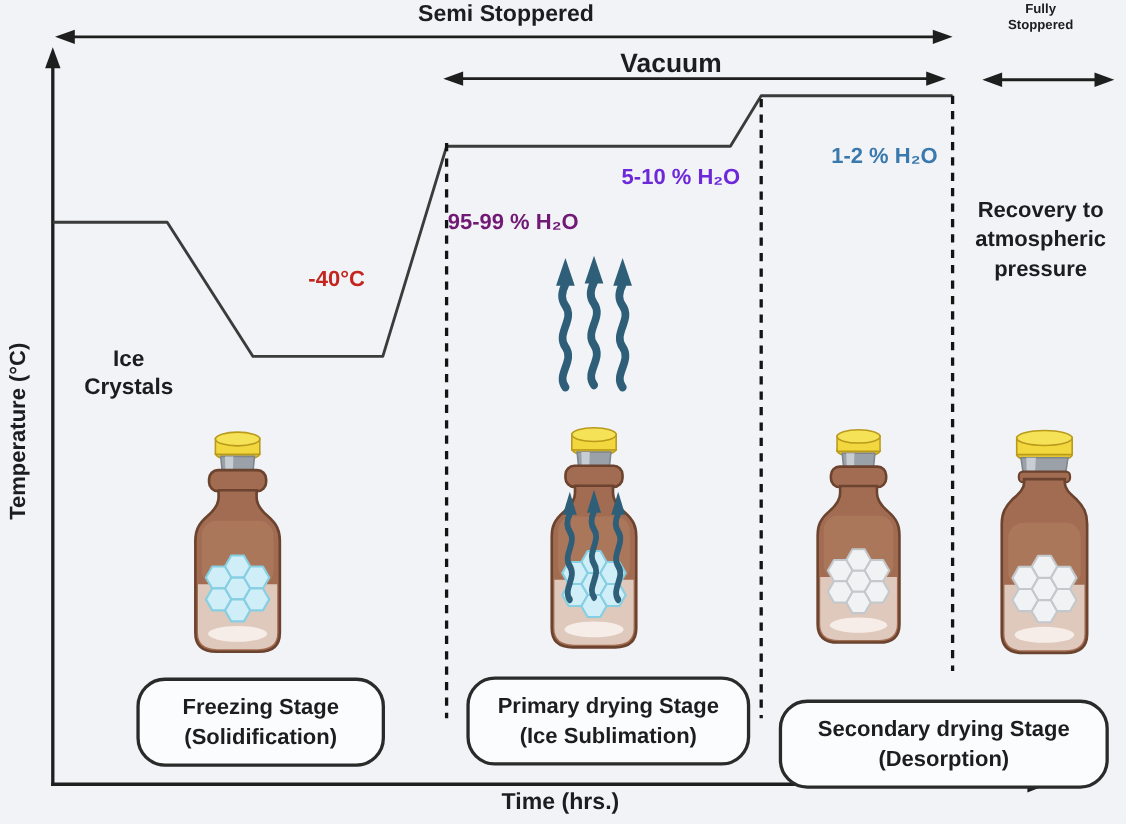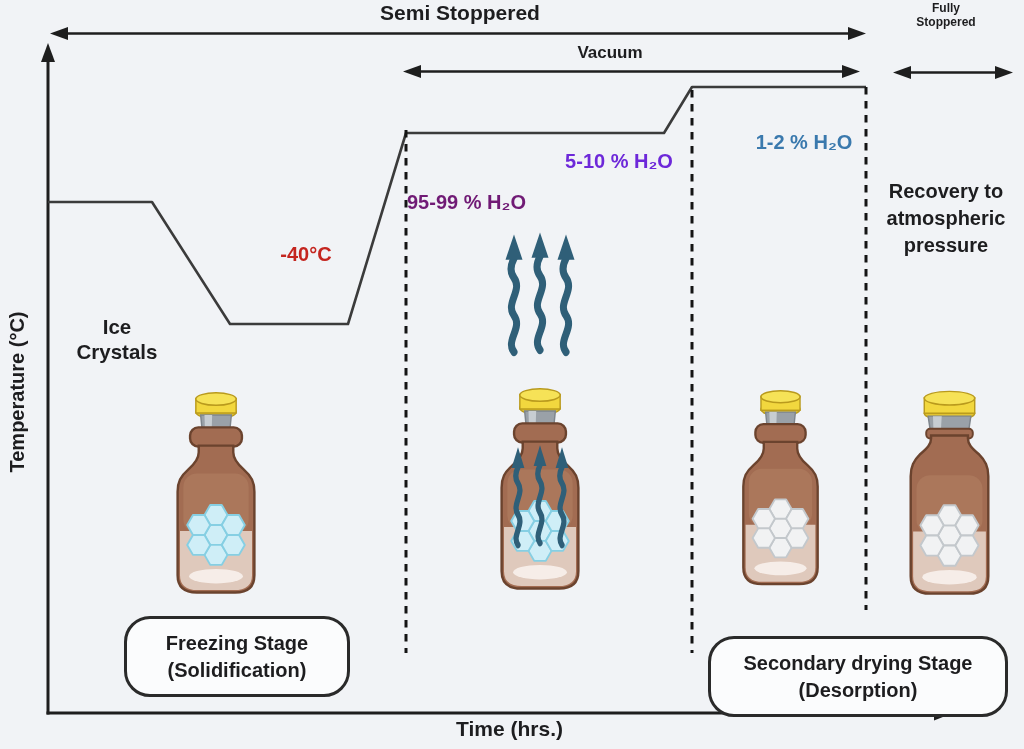--- a/index.html
+++ b/index.html
@@ -7,21 +7,21 @@
     position:relative;width:1024px;height:749px;overflow:hidden;
     background:#f1f3f6;
     font-family:"Liberation Sans",sans-serif;
   }
   .canvas svg.layer{position:absolute;left:0;top:0;}
   .lbl{
     position:absolute;font-weight:bold;color:#1d1d1f;
     white-space:pre-line;text-align:center;line-height:1.22;
   }
   #lbl-semi{left:320px;top:0;width:280px;font-size:21px;}
-  #lbl-vacuum{left:545px;top:43px;width:130px;font-size:17px;}
+  #lbl-vacuum{left:545px;top:43px;width:130px;font-size:24px;}
   #lbl-fully{left:878px;top:1px;width:136px;font-size:12px;line-height:1.2;}
   #lbl-temp{left:17px;top:392px;transform:translate(-50%,-50%) rotate(-90deg);font-size:20px;white-space:nowrap;}
   #lbl-time{left:437px;top:716px;width:145px;font-size:21px;}
   #lbl-minus40{left:258px;top:242px;width:96px;font-size:20px;color:#c4251f;}
   #lbl-ice{left:58px;top:314px;width:118px;font-size:20.5px;}
   #lbl-9599{left:407px;top:190px;width:175px;font-size:20px;color:#701a75;text-align:left;}
   #lbl-510{left:549px;top:149px;width:140px;font-size:20px;color:#6d28d9;}
   #lbl-12{left:741px;top:130px;width:126px;font-size:20px;color:#3a79ad;}
   #lbl-void{left:712px;top:260px;width:136px;font-size:20px;}
   #lbl-recovery{left:869px;top:178px;width:154px;font-size:20px;line-height:1.35;}
@@ -150,18 +150,22 @@
   <div class="lbl" id="lbl-510">5-10 % H₂O</div>
   <div class="lbl" id="lbl-12">1-2 % H₂O</div>
   <div class="lbl" id="lbl-recovery">Recovery to
 atmospheric
 pressure</div>
 
   <div class="stage-box" id="stage-1">
     <span>Freezing Stage</span>
     <span>(Solidification)</span>
   </div>
+  <div class="stage-box" id="stage-2">
+    <span>Primary drying Stage</span>
+    <span>(Ice Sublimation)</span>
+  </div>
   <div class="stage-box" id="stage-3">
     <span>Secondary drying Stage</span>
     <span>(Desorption)</span>
   </div>
 
 </div>
 
 </body></html>

